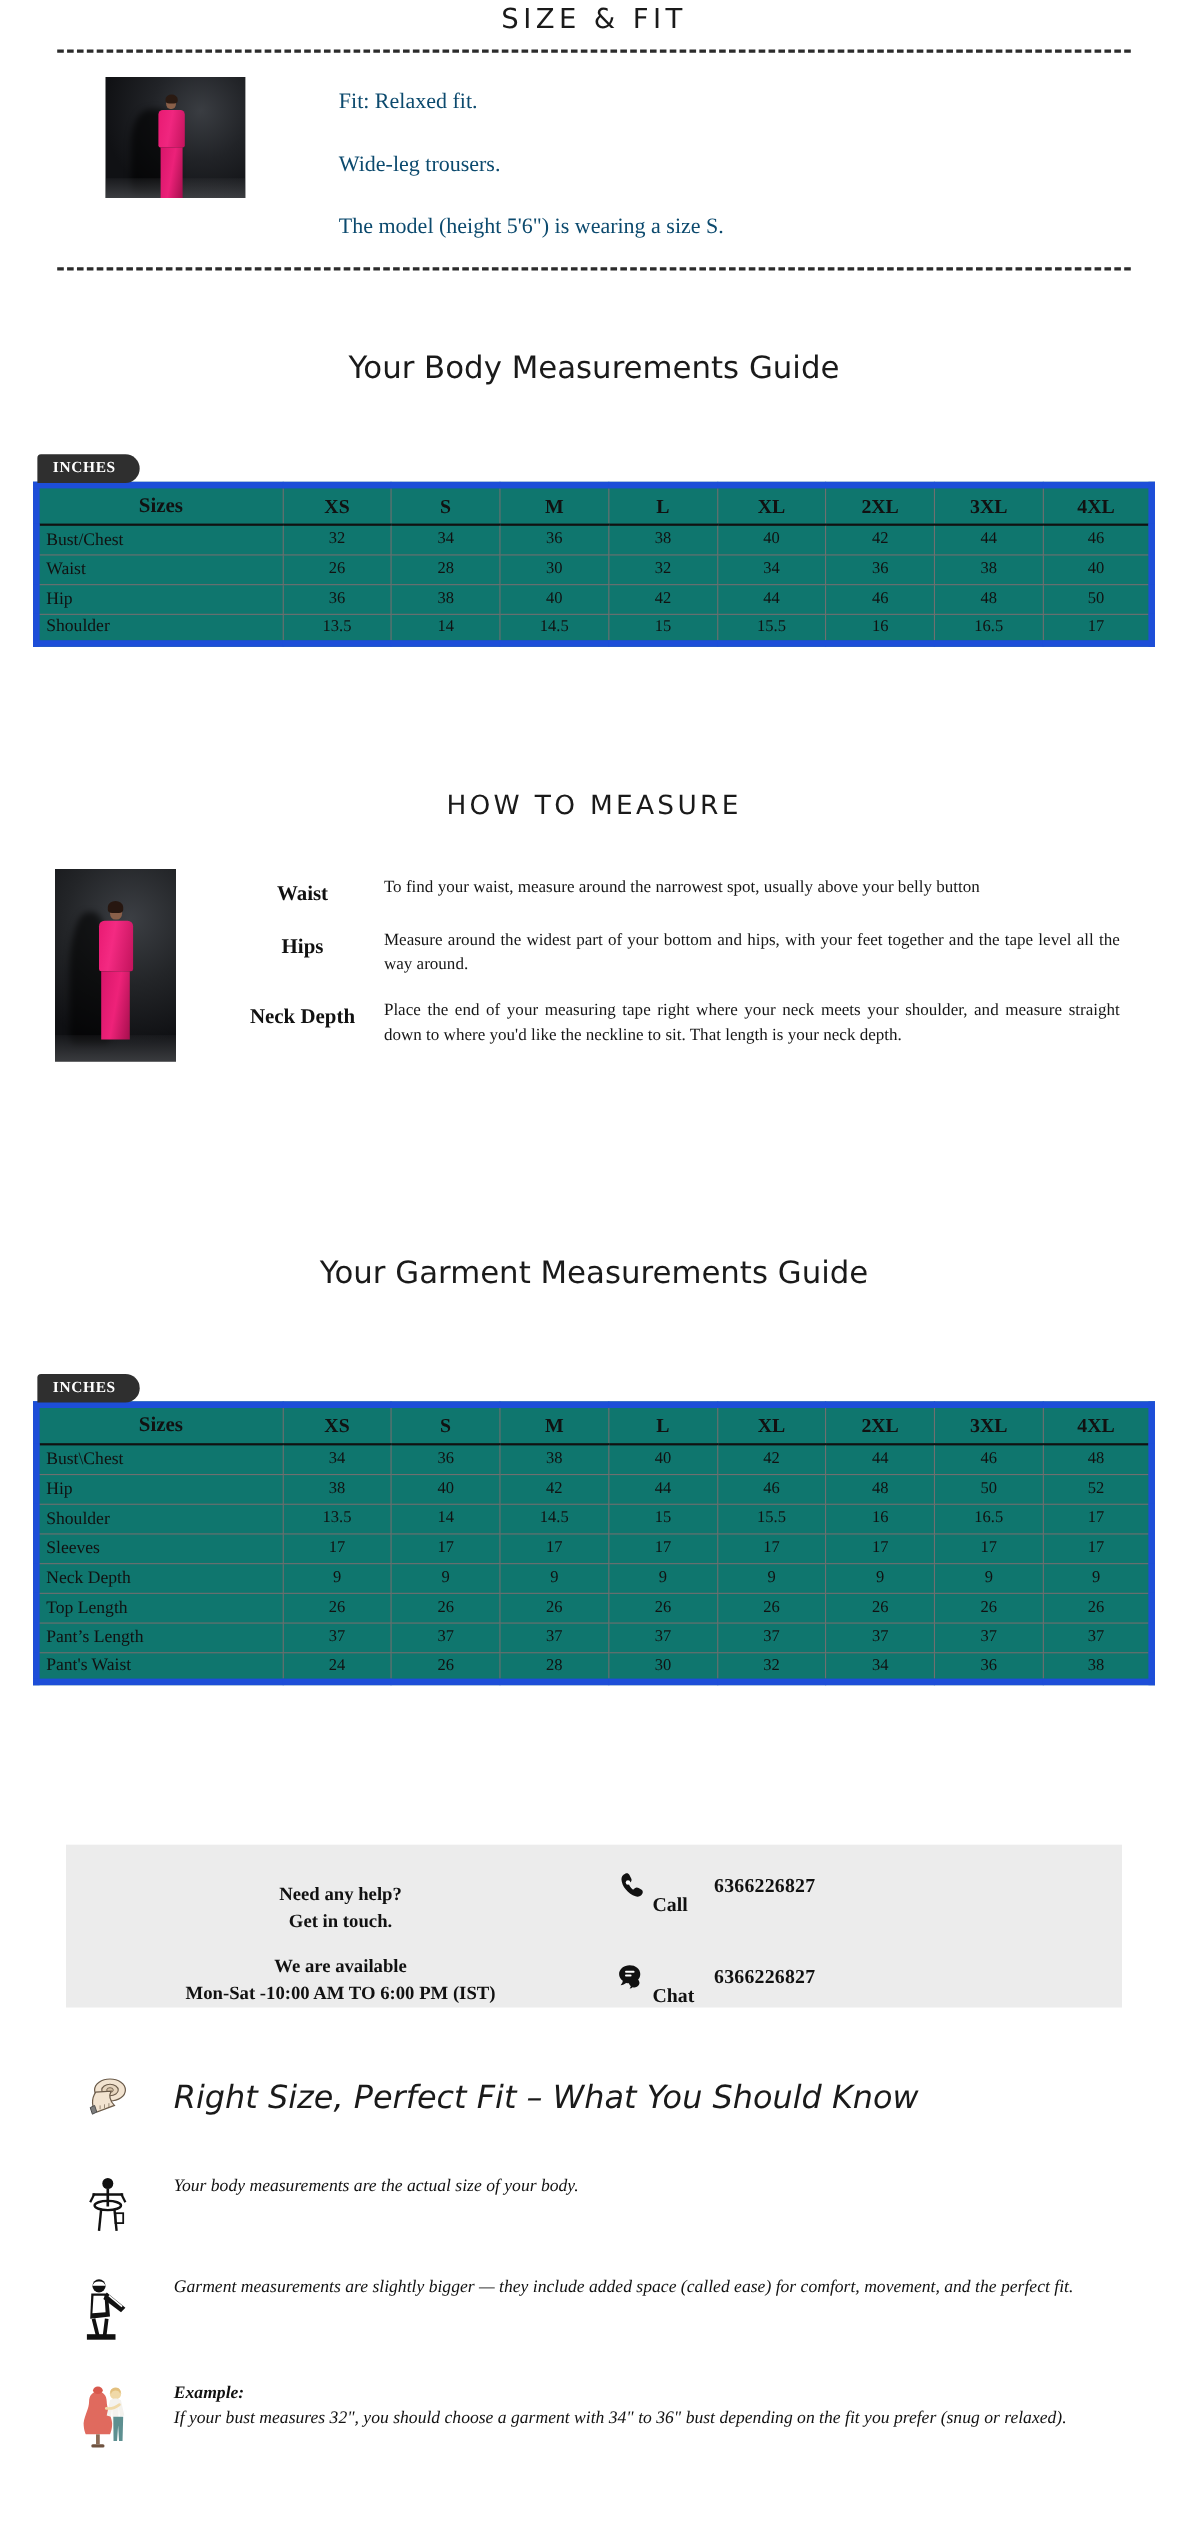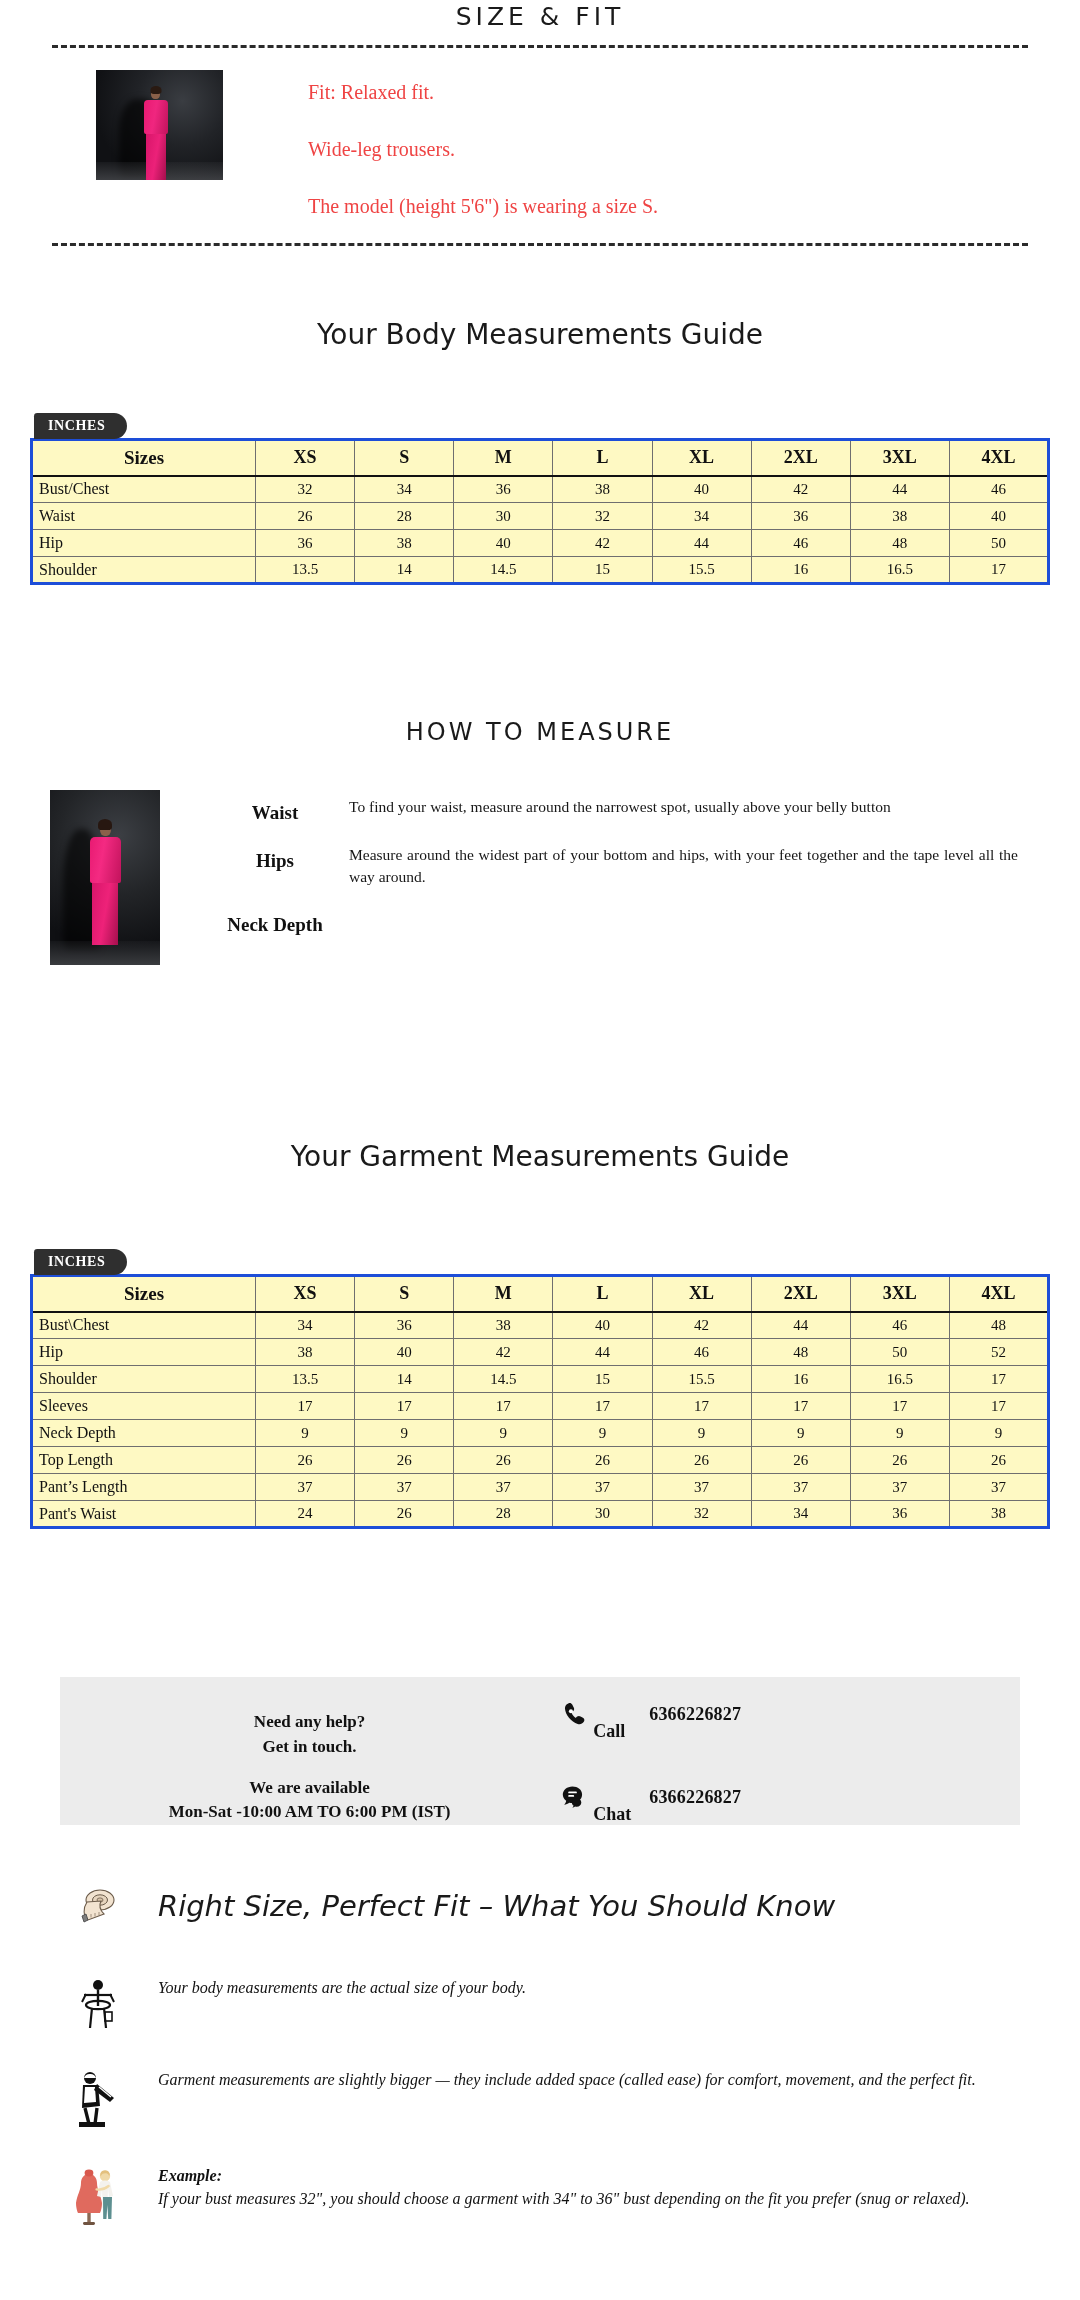--- a/index.html
+++ b/index.html
@@ -89,21 +89,21 @@
   }
 
   .fit-lines {
     margin-left: 85px;
     padding-top: 10px;
   }
   .fit-lines p {
     font-size: 20px;
     line-height: 1.25;
     margin-bottom: 32px;
-    color: #ef4444;
+    color: #0c4a6e;
   }
   .fit-lines p:last-child { margin-bottom: 0; }
 
   
   .section-heading {
     text-align: center;
     font-family: "DejaVu Sans", sans-serif;
     font-size: 28px;
     font-weight: 400;
     color: #1a1a1a;
@@ -125,22 +125,22 @@
     letter-spacing: .6px;
     padding: 5px 22px 5px 14px;
     border-radius: 4px 16px 16px 0;
     margin-left: 4px;
     position: relative;
     top: 1px;
   }
   table.size-table {
     width: 100%;
     border-collapse: collapse;
-    border: 3px solid #1d4ed8;
-    background: #fef9c3;
+    border: 6px solid #1d4ed8;
+    background: #0f766e;
     table-layout: fixed;
   }
   table.size-table th,
   table.size-table td {
     border: 1px solid #6f6f6f;
     font-size: 15px;
     color: #111111;
     height: 27px;
   }
   table.size-table thead th {
@@ -423,20 +423,21 @@
       <div class="measure-row">
         <div class="measure-term">Waist</div>
         <div class="measure-desc">To find your waist, measure around the narrowest spot, usually above your belly button</div>
       </div>
       <div class="measure-row">
         <div class="measure-term">Hips</div>
         <div class="measure-desc">Measure around the widest part of your bottom and hips, with your feet together and the tape level all the way around.</div>
       </div>
       <div class="measure-row">
         <div class="measure-term">Neck Depth</div>
+        <div class="measure-desc">Place the end of your measuring tape right where your neck meets your shoulder, and measure straight down to where you'd like the neckline to sit. That length is your neck depth.</div>
       </div>
     </div>
   </div>
 </div>
 
 <div class="abs" style="top:1140px;">
   <div class="section-heading">Your Garment Measurements Guide</div>
 </div>
 
 <div class="abs" style="top:1248px;">

